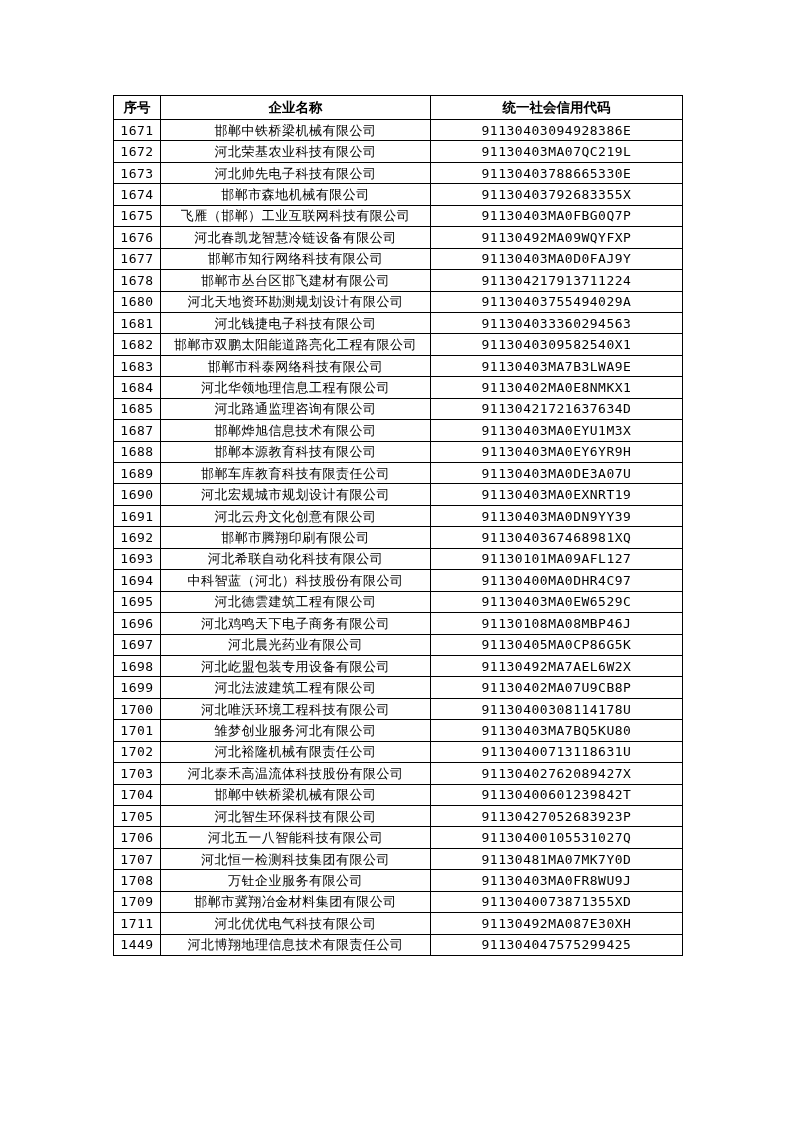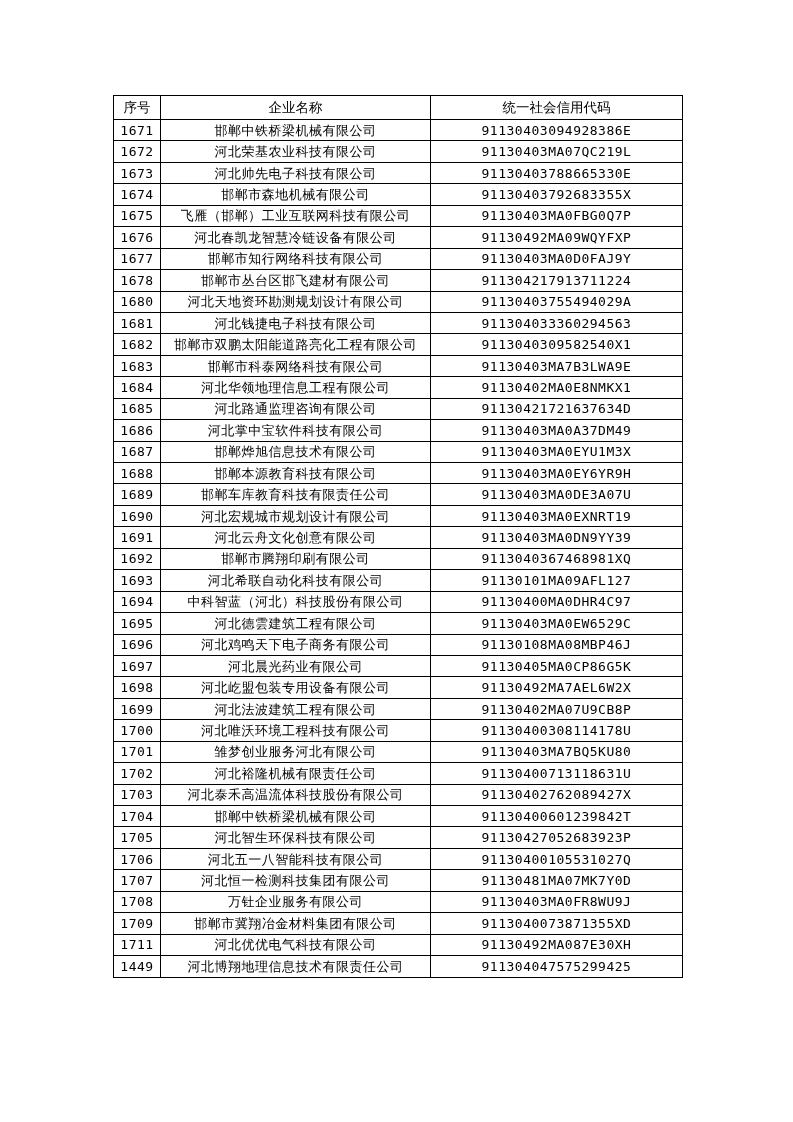--- a/index.html
+++ b/index.html
@@ -32,21 +32,21 @@
     border: 1px solid #000000;
     text-align: center;
     vertical-align: middle;
     padding: 0 2px;
     overflow: hidden;
     white-space: nowrap;
   }
   table.company-table th {
     height: 23px;
     font-size: 13.5px;
-    font-weight: normal;
+    font-weight: bold;
     font-family: "DejaVu Sans", sans-serif;
     text-align: center;
   }
   table.company-table td {
     height: 20.45px;
     font-size: 13px;
     line-height: 1;
   }
   td.serial-cell,
   td.credit-code-cell {
@@ -155,25 +155,20 @@
     <td class="company-name-cell">河北华领地理信息工程有限公司</td>
     <td class="credit-code-cell">91130402MA0E8NMKX1</td>
   </tr>
 
   <tr>
     <td class="serial-cell">1685</td>
     <td class="company-name-cell">河北路通监理咨询有限公司</td>
     <td class="credit-code-cell">91130421721637634D</td>
   </tr>
 
-  <tr>
-    <td class="serial-cell">1686</td>
-    <td class="company-name-cell">河北掌中宝软件科技有限公司</td>
-    <td class="credit-code-cell">91130403MA0A37DM49</td>
-  </tr>
 
   <tr>
     <td class="serial-cell">1687</td>
     <td class="company-name-cell">邯郸烨旭信息技术有限公司</td>
     <td class="credit-code-cell">91130403MA0EYU1M3X</td>
   </tr>
 
   <tr>
     <td class="serial-cell">1688</td>
     <td class="company-name-cell">邯郸本源教育科技有限公司</td>

